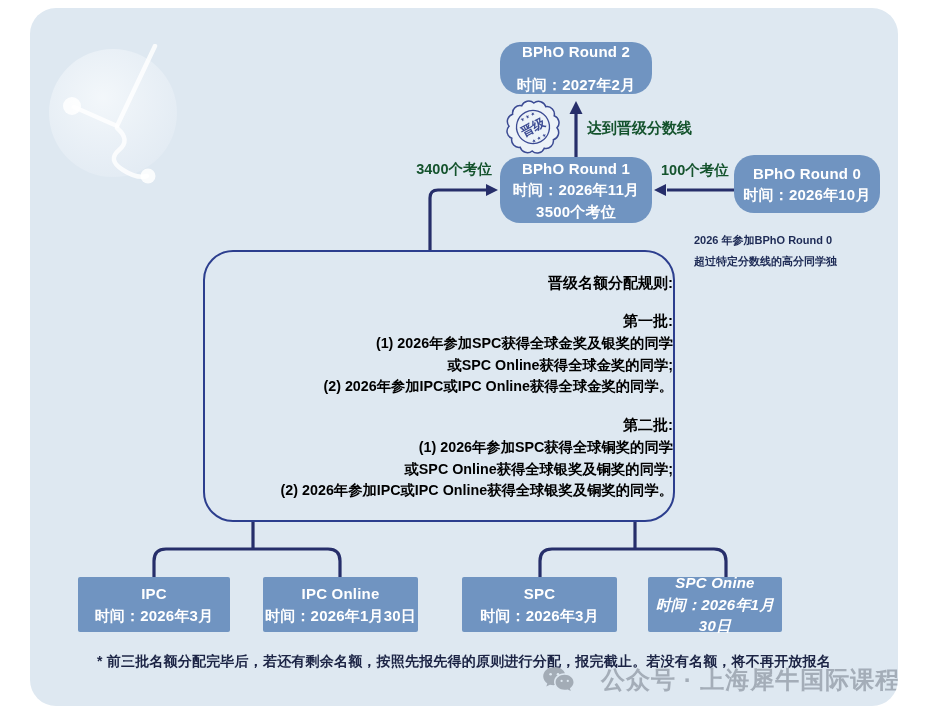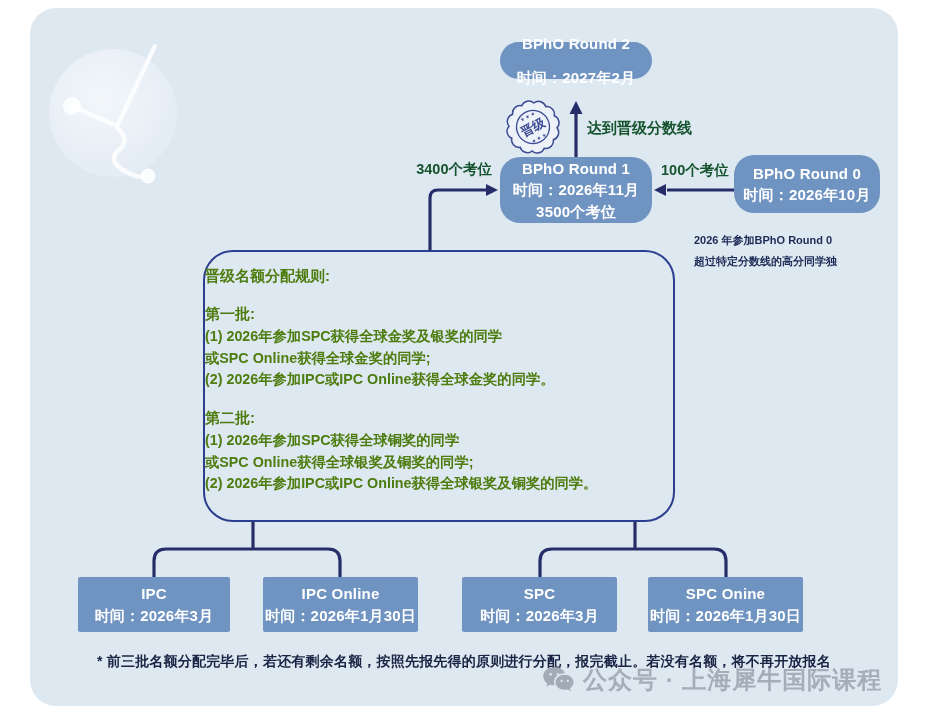--- a/index.html
+++ b/index.html
@@ -21,32 +21,32 @@
   .lbl{
     position:absolute;color:#14532d;font-weight:bold;font-size:14.5px;white-space:nowrap;
   }
   .note3{
     position:absolute;color:#1d2a55;font-weight:bold;font-size:11px;
     line-height:21px;
   }
   .rules{
     position:absolute;left:173px;top:242px;width:472px;height:272px;
     border:2px solid #2c3e8e;border-radius:30px;box-sizing:border-box;
-    text-align:left;color:#4d7c0f;font-weight:bold;font-size:14.3px;
-    line-height:21.5px;padding-top:13px;
+    text-align:right;color:#000000;font-weight:bold;font-size:14.3px;
+    line-height:21.5px;padding-top:20px;
   }
   .rules-title{margin-bottom:16px;font-size:15px;}
   .batch{margin-bottom:16px;}
   .batch-head{margin-bottom:2px;font-size:15px;}
   .footnote{
     position:absolute;left:0;top:645px;width:100%;text-align:center;
     color:#1b2344;font-weight:bold;font-size:14px;letter-spacing:.2px;
   }
   .watermark{
-    position:absolute;left:512px;top:656px;display:flex;align-items:center;gap:7px;
+    position:absolute;left:512px;top:656px;display:flex;align-items:center;gap:25px;
     color:rgba(148,156,168,.78);font-size:24px;font-weight:bold;white-space:nowrap;
     letter-spacing:1px;
   }
   svg{display:block;}
 </style>
 </head>
 <body>
 
 <div class="panel">
 
@@ -93,21 +93,21 @@
                A7.5 7.5 0 0 1 -12,20.78 A7.5 7.5 0 0 1 -20.78,12 A7.5 7.5 0 0 1 -24,0
                A7.5 7.5 0 0 1 -20.78,-12 A7.5 7.5 0 0 1 -12,-20.78 A7.5 7.5 0 0 1 0,-24
                A7.5 7.5 0 0 1 12,-20.78 A7.5 7.5 0 0 1 20.78,-12 A7.5 7.5 0 0 1 24,0 Z" fill="rgba(240,245,250,0.75)" stroke="#3b4a93" stroke-width="1.5"></path>
       <circle r="16.5" fill="none" stroke="#3b4a93" stroke-width="1.3"></circle>
       <text x="0" y="4.5" text-anchor="middle" font-size="12.5" font-weight="bold" fill="#3b4a93">晋级</text>
       <text x="0" y="-10" text-anchor="middle" font-size="5" fill="#3b4a93">★ ★ ★</text>
       <text x="0" y="14.5" text-anchor="middle" font-size="5" fill="#3b4a93">★ ★ ★</text>
     </g>
   </svg>
 
-  <div class="node" style="left:470px;top:34px;width:152px;height:37px;gap:12px;">
+  <div class="node" style="left:470px;top:34px;width:152px;height:52px;gap:12px;">
     <div>BPhO Round 2</div>
     <div>时间：2027年2月</div>
   </div>
 
   <div class="node" style="left:470px;top:149px;width:152px;height:66px;">
     <div>BPhO Round 1</div>
     <div>时间：2026年11月</div>
     <div>3500个考位</div>
   </div>
 
@@ -146,21 +146,21 @@
     <div>时间：2026年3月</div>
   </div>
   <div class="node small" style="left:233px;top:569px;width:155px;height:55px;">
     <div>IPC Online</div>
     <div>时间：2026年1月30日</div>
   </div>
   <div class="node small" style="left:432px;top:569px;width:155px;height:55px;">
     <div>SPC</div>
     <div>时间：2026年3月</div>
   </div>
-  <div class="node small" style="left:618px;top:569px;width:155px;height:55px;">
+  <div class="node small" style="left:618px;top:569px;width:134px;height:55px;font-style:italic;">
     <div>SPC Onine</div>
     <div>时间：2026年1月30日</div>
   </div>
 
   <div class="footnote">* 前三批名额分配完毕后，若还有剩余名额，按照先报先得的原则进行分配，报完截止。若没有名额，将不再开放报名</div>
 
   <div class="watermark">
     <svg width="34" height="30" viewBox="0 0 34 30">
       <g fill="rgba(148,156,168,0.8)">
         <path d="M12.5,2 C6.2,2 1.2,6.2 1.2,11.3 c0,2.9 1.6,5.4 4.1,7.1 l-1,3.2 3.6-1.9 c1.2,0.3 2.4,0.5 3.7,0.5 0.4,0 0.8,0 1.2-0.1 C12.3,19.3 12,18.2 12,17 c0-4.8 4.5-8.7 10-8.7 0.3,0 0.6,0 0.9,0 C21.8,4.6 17.5,2 12.5,2 Z"></path>

